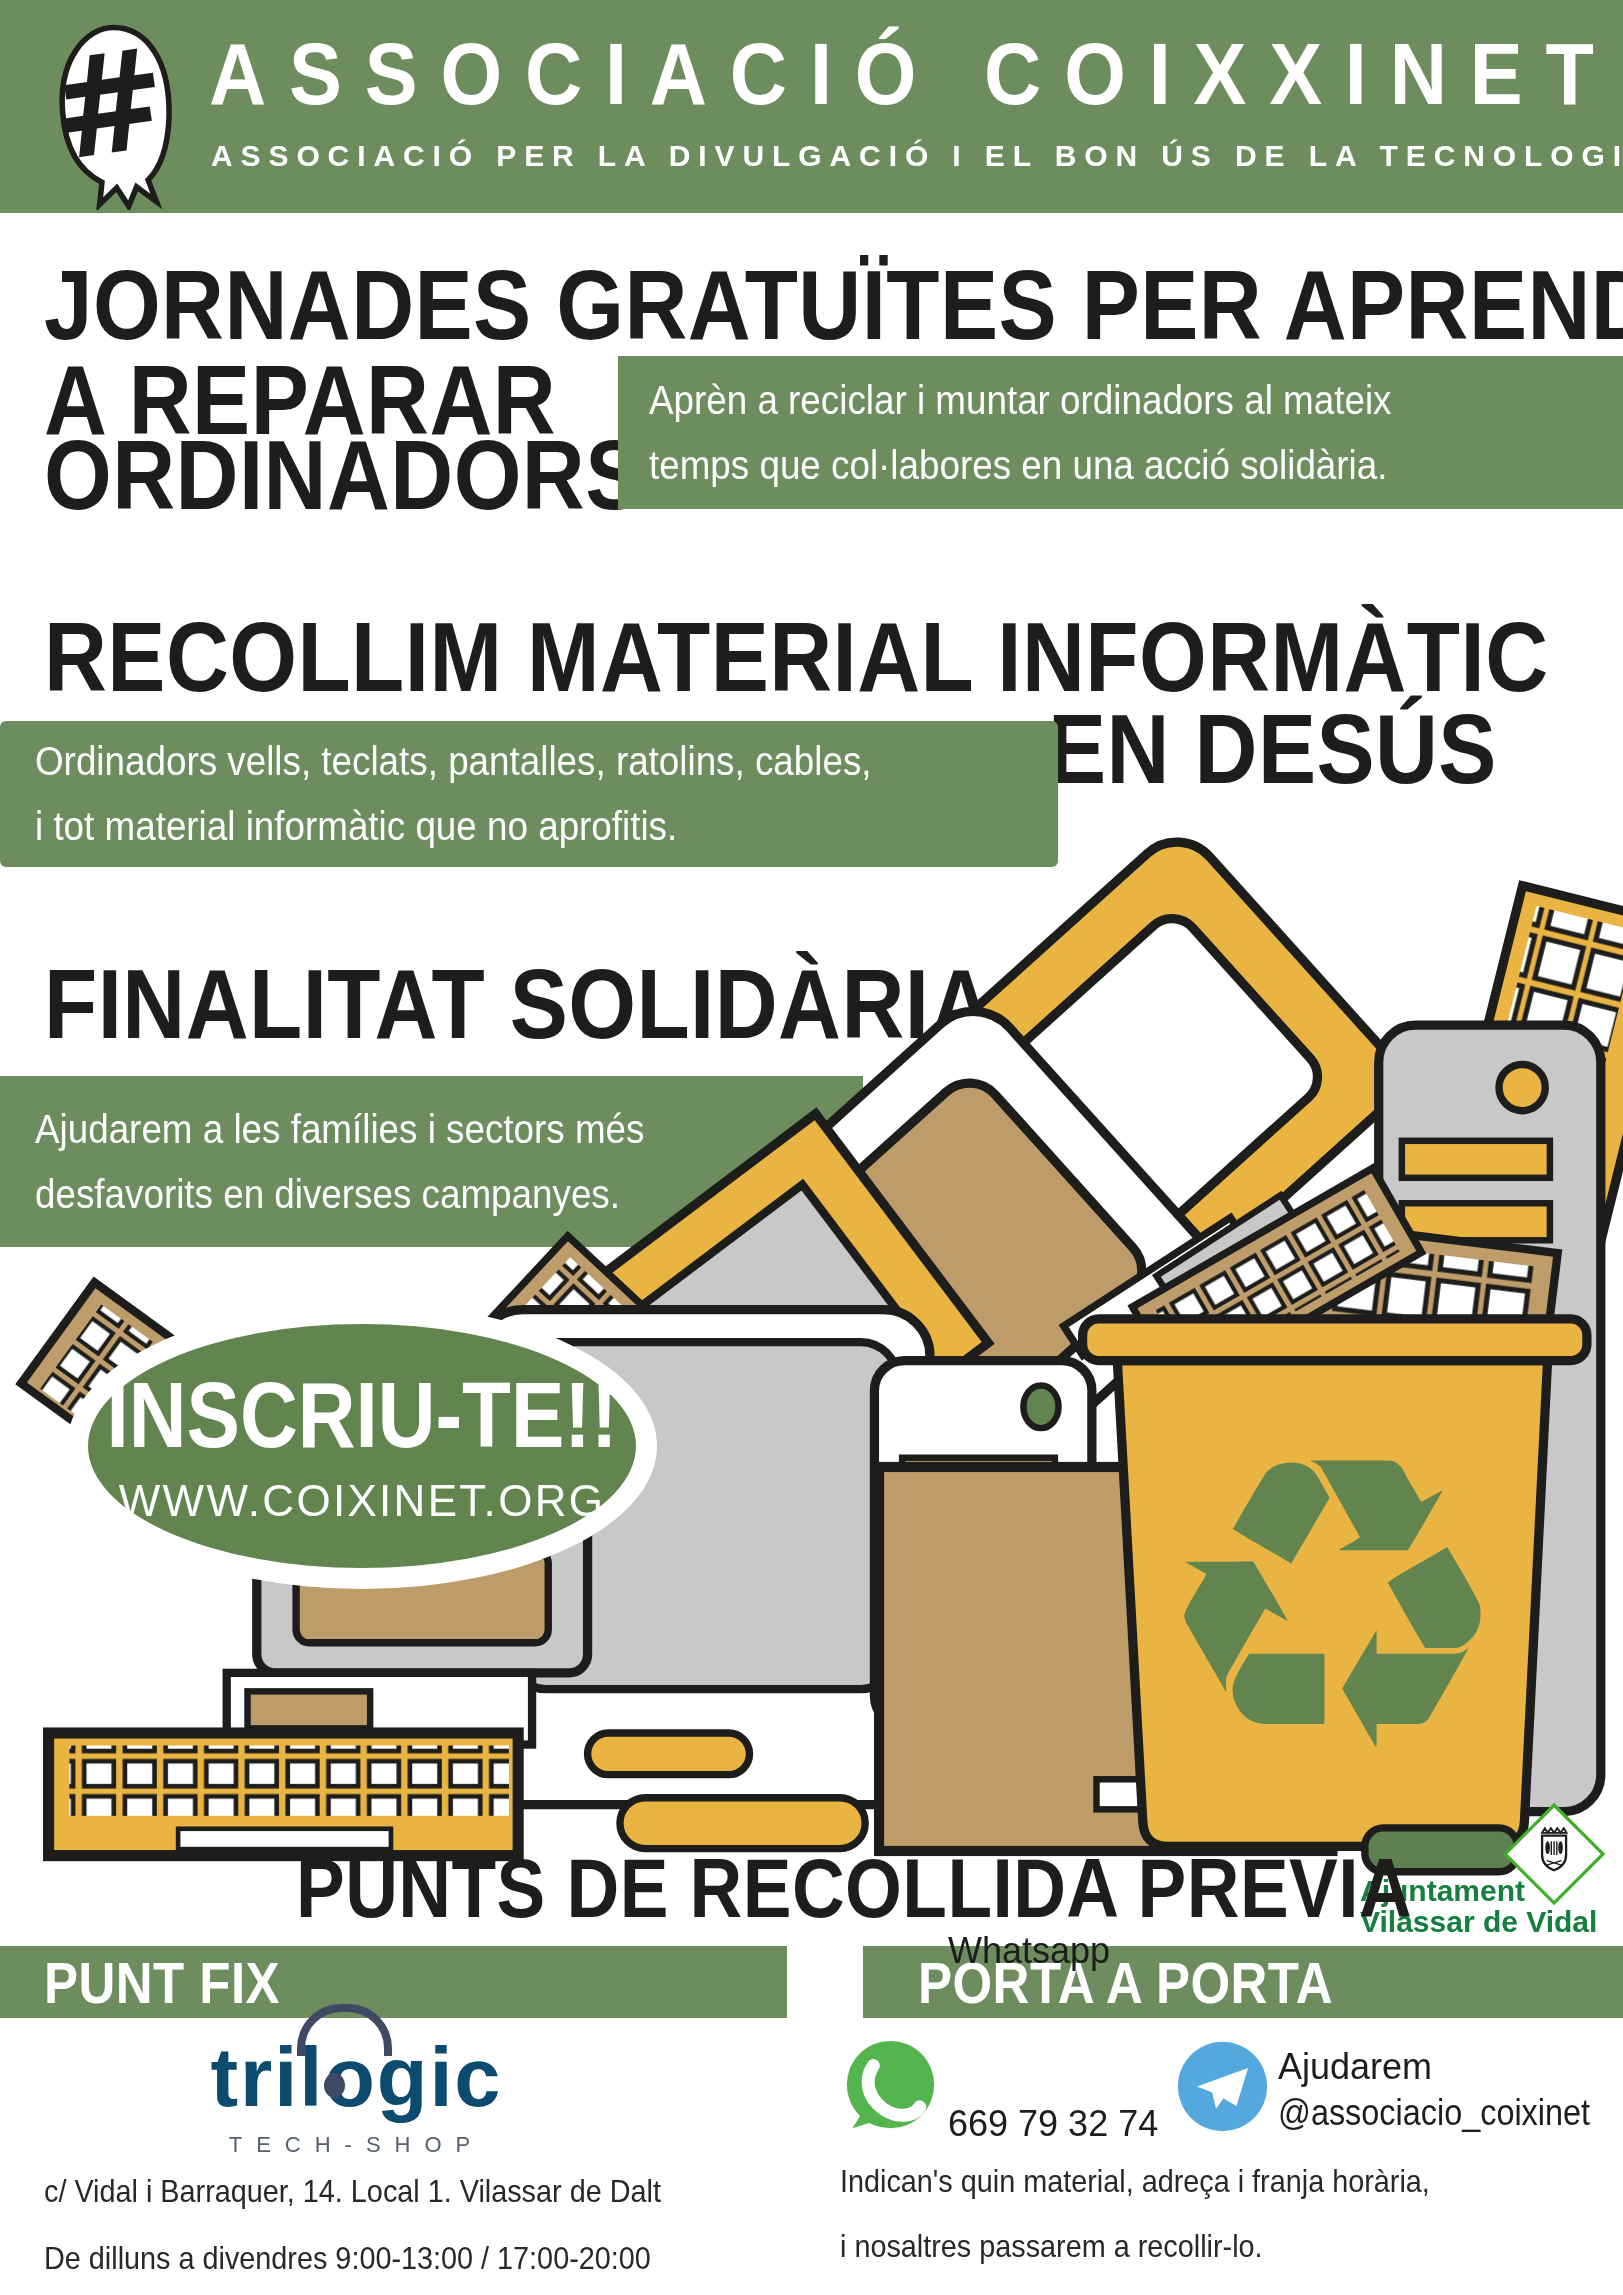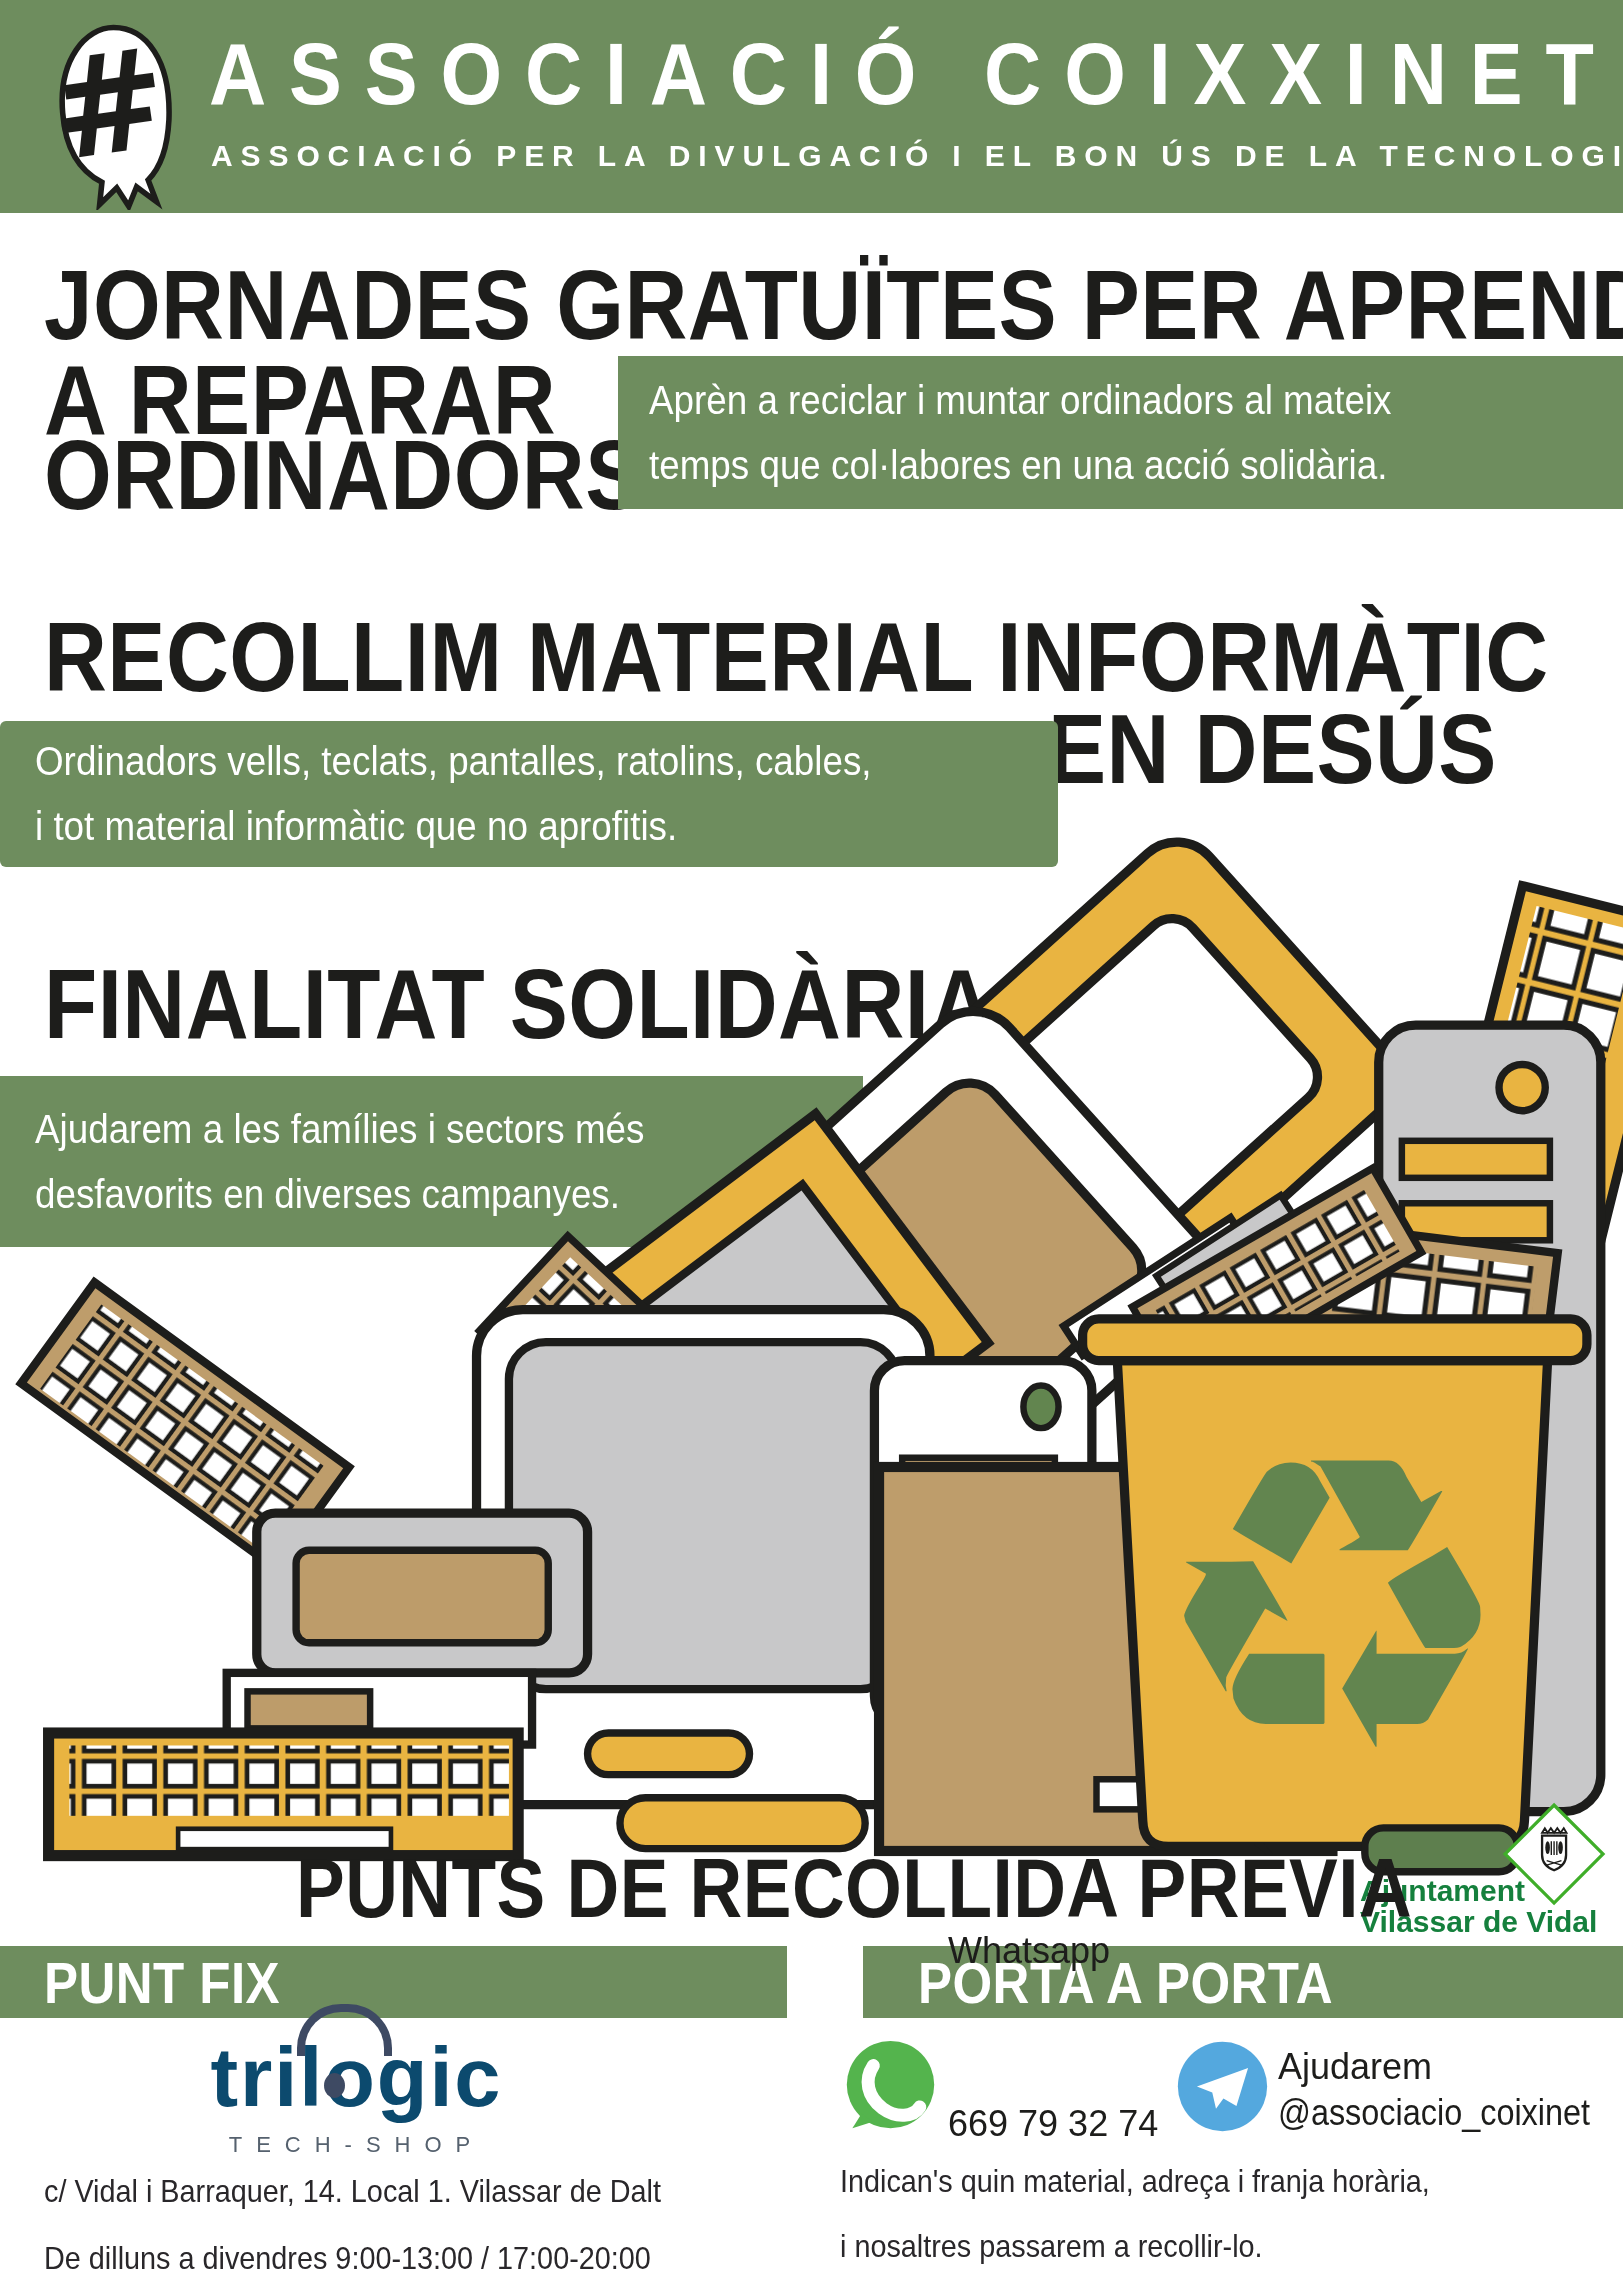--- a/index.html
+++ b/index.html
@@ -179,20 +179,24 @@
     </g>
 
     <g>
       <path d="M2415,2940 L3345,2940 L3295,3935 Q3292,3990 3238,3990 L2525,3990 Q2472,3990 2470,3935 Z" fill="#E9B441" stroke="#1d1d1b" stroke-width="20"></path>
       <rect x="2340" y="2850" width="1090" height="90" rx="35" fill="#E9B441" stroke="#1d1d1b" stroke-width="20"></rect>
       <text x="2880" y="3775" text-anchor="middle" font-size="880" fill="#62854F">♻</text>
       <rect x="2950" y="3950" width="330" height="95" rx="40" fill="#5E7F4E" stroke="#1d1d1b" stroke-width="16"></rect>
     </g>
   </svg>
 
+  <div class="abs ellipse">
+    <div class="l1">INSCRIU-TE!!</div>
+    <div class="l2">WWW.COIXINET.ORG</div>
+  </div>
 
   <div class="abs cond h2 z7" style="left:296px;top:1847px;">PUNTS DE RECOLLIDA PRÈVIA</div>
 
   <svg class="abs z7" style="left:1495px;top:1795px;" width="120" height="120" viewBox="0 0 260 260">
     <g transform="translate(128,128)">
       <rect x="-75" y="-75" width="150" height="150" transform="rotate(45)" fill="#ffffff" stroke="#3FAE29" stroke-width="7"></rect>
       <path d="M-26,-46 l6,-10 6,10 7,-10 7,10 7,-10 7,10 7,-10 6,10 z" fill="none" stroke="#1d1d1b" stroke-width="4"></path>
       <path d="M-26,-40 h52 v42 c0,18 -13,28 -26,33 c-13,-5 -26,-15 -26,-33 Z" fill="#ffffff" stroke="#1d1d1b" stroke-width="5"></path>
       <ellipse cx="-14" cy="-14" rx="5" ry="14" fill="#1d1d1b"></ellipse>
       <ellipse cx="14" cy="-14" rx="5" ry="14" fill="#1d1d1b"></ellipse>

